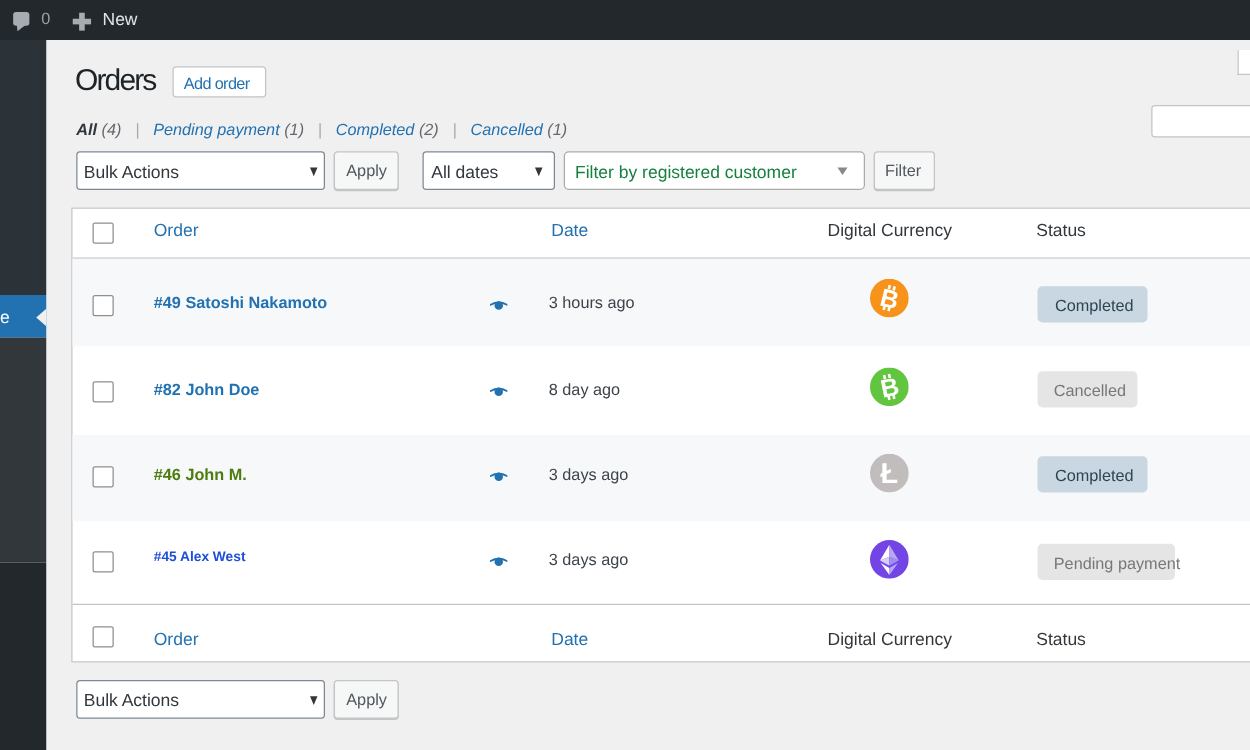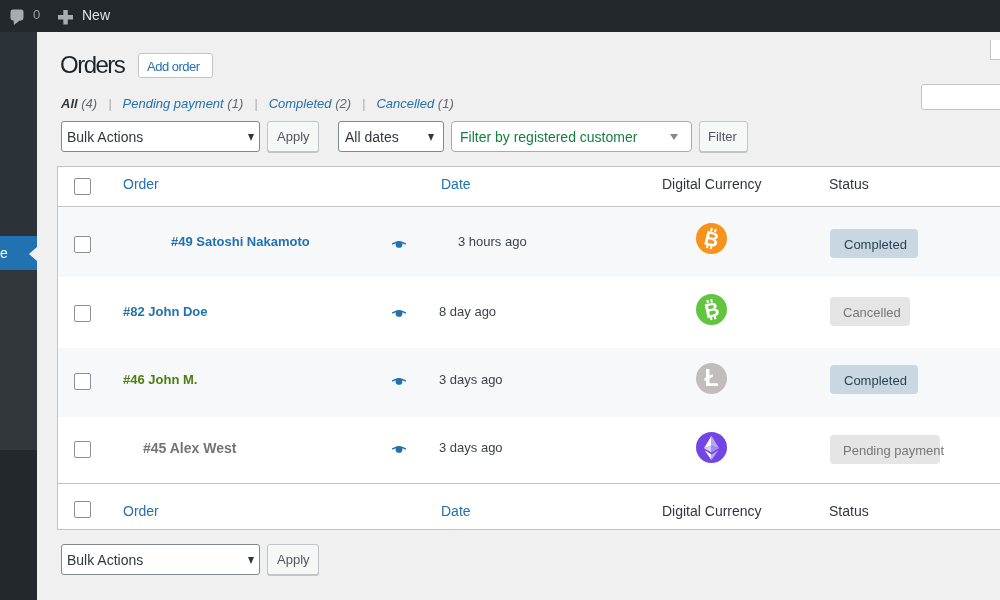--- a/index.html
+++ b/index.html
@@ -70,26 +70,26 @@
 
   <div class="abs" style="left:58px;top:483px;width:1001px;height:1px;background:#c3c4c7;"></div>
 
   <div class="abs cb" style="left:74px;top:178px;width:15px;height:15px;background:#fff;border:1px solid #8c8f94;border-radius:2px;"></div>
   <div class="t" style="left:123px;top:177.3px;font-size:14px;color:#2271b1;">Order</div>
   <div class="t" style="left:441px;top:177.3px;font-size:14px;color:#2271b1;">Date</div>
   <div class="t" style="left:662px;top:177.3px;font-size:14px;color:#32373c;">Digital Currency</div>
   <div class="t" style="left:829px;top:177.3px;font-size:14px;color:#32373c;">Status</div>
 
   <div class="abs cb" style="left:74px;top:236px;width:15px;height:15px;background:#fff;border:1px solid #8c8f94;border-radius:2px;"></div>
-  <div class="t" style="left:123px;top:235.2px;font-size:13px;font-weight:bold;color:#2271b1;margin-left:48px;">#49 Satoshi Nakamoto</div>
+  <div class="t" style="left:123px;top:235.2px;font-size:13px;font-weight:bold;color:#2271b1;">#49 Satoshi Nakamoto</div>
   <svg class="abs" style="left:392px;top:240px;" width="14" height="9" viewBox="0 0 14 9">
     <path d="M0.5,3.8 Q7,0.2 13.5,3.8" stroke="#2271b1" stroke-width="1.5" fill="none" stroke-linecap="round"></path>
     <circle cx="7" cy="4.4" r="3.4" fill="#2271b1"></circle>
   </svg>
-  <div class="t" style="left:458px;top:235.2px;font-size:13px;color:#3c434a;">3 hours ago</div>
+  <div class="t" style="left:439px;top:235.2px;font-size:13px;color:#3c434a;">3 hours ago</div>
   <svg class="abs" style="left:696px;top:223px;" width="31" height="31" viewBox="0 0 31 31">
     <circle cx="15.5" cy="15.5" r="15.5" fill="#f7931a"></circle>
     <g transform="rotate(14 15.5 15.5)">
       <rect x="12.3" y="5.3" width="2.1" height="3.4" fill="#fff"></rect>
       <rect x="16.3" y="5.3" width="2.1" height="3.4" fill="#fff"></rect>
       <rect x="12.3" y="22.4" width="2.1" height="3.4" fill="#fff"></rect>
       <rect x="16.3" y="22.4" width="2.1" height="3.4" fill="#fff"></rect>
       <text x="15.8" y="23" font-family="Liberation Sans, sans-serif" font-size="20" font-weight="bold" fill="#fff" text-anchor="middle">B</text>
     </g>
   </svg>
@@ -124,21 +124,21 @@
   </svg>
   <div class="t" style="left:439px;top:372.7px;font-size:13px;color:#3c434a;">3 days ago</div>
   <svg class="abs" style="left:696px;top:362.5px;" width="31" height="31" viewBox="0 0 31 31">
     <circle cx="15.5" cy="15.5" r="15.5" fill="#c1bdbd"></circle>
     <text x="15.5" y="23" font-family="Liberation Sans, sans-serif" font-size="23" font-weight="bold" fill="#fff" text-anchor="middle">Ł</text>
   </svg>
   <div class="abs" style="left:830px;top:365px;width:88px;height:29px;background:#c8d7e1;border-radius:4px;box-sizing:border-box;"></div>
   <div class="t" style="left:844px;top:373.5px;font-size:13px;color:#2e4453;">Completed</div>
 
   <div class="abs cb" style="left:74px;top:440.5px;width:15px;height:15px;background:#fff;border:1px solid #8c8f94;border-radius:2px;"></div>
-  <div class="t" style="left:123px;top:441.2px;font-size:14px;font-weight:bold;color:#737373;margin-left:20px;">#45 Alex West</div>
+  <div class="t" style="left:123px;top:441.2px;font-size:11px;font-weight:bold;color:#1d4ed8;">#45 Alex West</div>
   <svg class="abs" style="left:392px;top:444.5px;" width="14" height="9" viewBox="0 0 14 9">
     <path d="M0.5,3.8 Q7,0.2 13.5,3.8" stroke="#2271b1" stroke-width="1.5" fill="none" stroke-linecap="round"></path>
     <circle cx="7" cy="4.4" r="3.4" fill="#2271b1"></circle>
   </svg>
   <div class="t" style="left:439px;top:441.2px;font-size:13px;color:#3c434a;">3 days ago</div>
   <svg class="abs" style="left:696px;top:431.5px;" width="31" height="31" viewBox="0 0 31 31">
     <circle cx="15.5" cy="15.5" r="15.5" fill="#7445e5"></circle>
     <polygon points="15.5,3.8 8.0,16.3 15.5,13.4" fill="#ffffff"></polygon>
     <polygon points="15.5,3.8 23.0,16.3 15.5,13.4" fill="#b8a8f3"></polygon>
     <polygon points="8.0,16.3 15.5,13.4 15.5,20.6" fill="#d7cdf8"></polygon>

